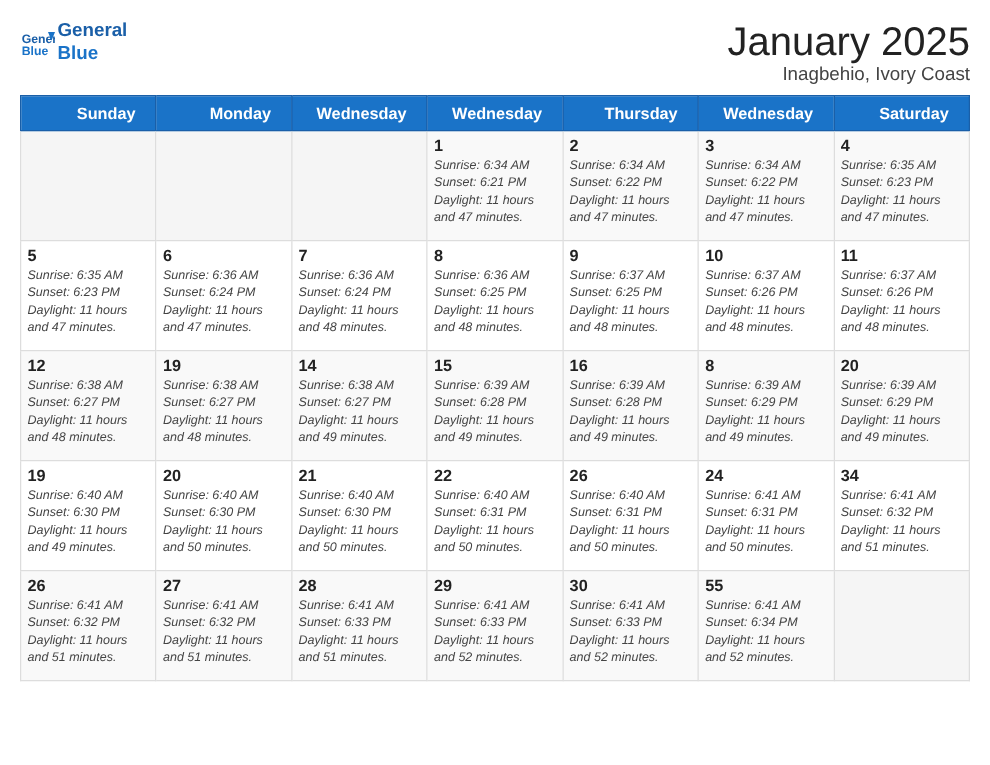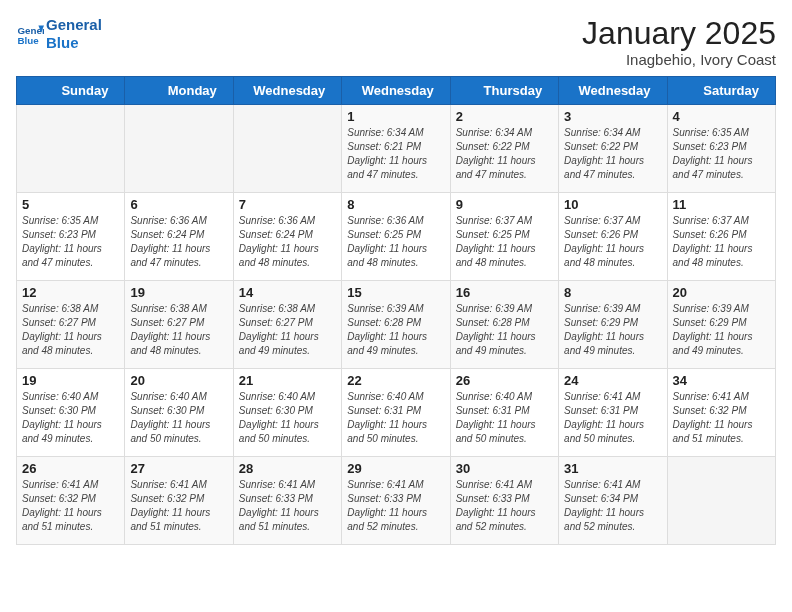--- a/index.html
+++ b/index.html
@@ -335,21 +335,21 @@
 and 52 minutes.</div>
         </td>
         <td>
           <span class="day-num">30</span>
           <div class="day-info" style="white-space: pre-line;">Sunrise: 6:41 AM
 Sunset: 6:33 PM
 Daylight: 11 hours
 and 52 minutes.</div>
         </td>
         <td>
-          <span class="day-num">31</span>
+          <span class="day-num">55</span>
           <div class="day-info" style="white-space: pre-line;">Sunrise: 6:41 AM
 Sunset: 6:34 PM
 Daylight: 11 hours
 and 52 minutes.</div>
         </td>
         <td class="empty-cell"></td>
       </tr>
     </tbody>
 </table>
 

